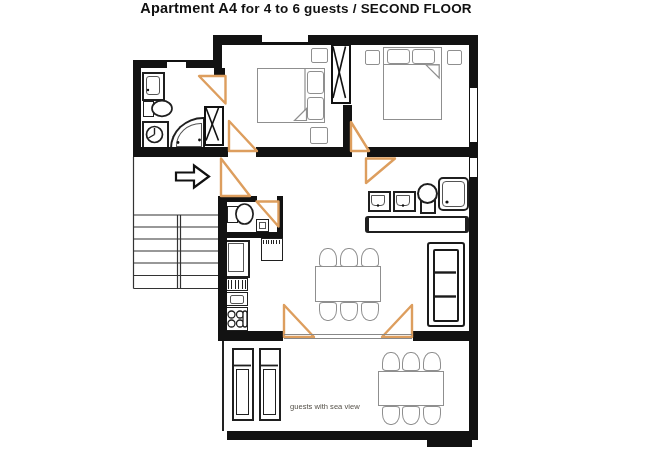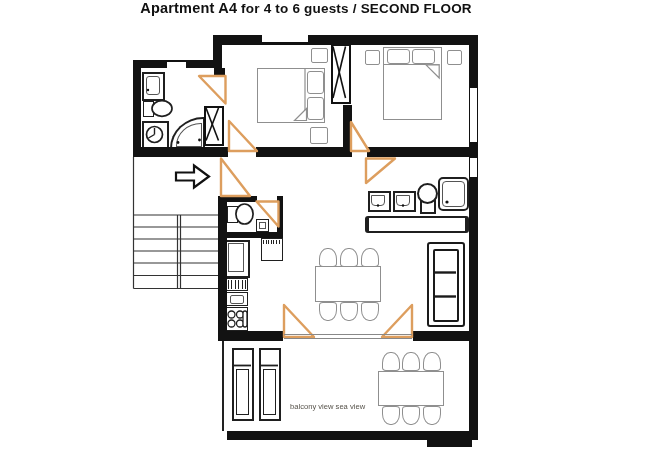--- a/index.html
+++ b/index.html
@@ -101,21 +101,21 @@
   <div class="abs z1" style="left:262.5px;top:368.5px;width:11px;height:44px;border:1.8px solid #1f1f1f;background:#fff;"></div>
 
   <div class="chair z1" style="left:381.5px;top:352px;width:16px;height:17px;"></div>
   <div class="chair z1" style="left:402px;top:352px;width:16px;height:17px;"></div>
   <div class="chair z1" style="left:422.5px;top:352px;width:16px;height:17px;"></div>
   <div class="furn z1" style="left:378px;top:371px;width:64px;height:33px;"></div>
   <div class="chair z1" style="left:381.5px;top:406px;width:16px;height:17px;border-radius:22% 22% 45% 45% / 18% 18% 58% 58%;"></div>
   <div class="chair z1" style="left:402px;top:406px;width:16px;height:17px;border-radius:22% 22% 45% 45% / 18% 18% 58% 58%;"></div>
   <div class="chair z1" style="left:422.5px;top:406px;width:16px;height:17px;border-radius:22% 22% 45% 45% / 18% 18% 58% 58%;"></div>
 
-  <div class="balcony-label">balcony view sea view</div>
+  <div class="balcony-label">guests with sea view</div>
 
   <div class="wall z3" style="left:213px;top:35px;width:265px;height:10px;"></div>
   <div class="winH z4" style="left:262px;top:35px;width:46px;height:7px;"></div>
   <div class="blkline z4" style="left:262px;top:42px;width:46px;height:2.2px;"></div>
 
   <div class="wall z3" style="left:213px;top:45px;width:9px;height:23px;"></div>
   <div class="wall z3" style="left:133px;top:60px;width:89px;height:8px;"></div>
   <div class="winH z4" style="left:167px;top:61.5px;width:19px;height:6.5px;"></div>
   <div class="blkline z4" style="left:167px;top:60px;width:19px;height:1.6px;"></div>
 

